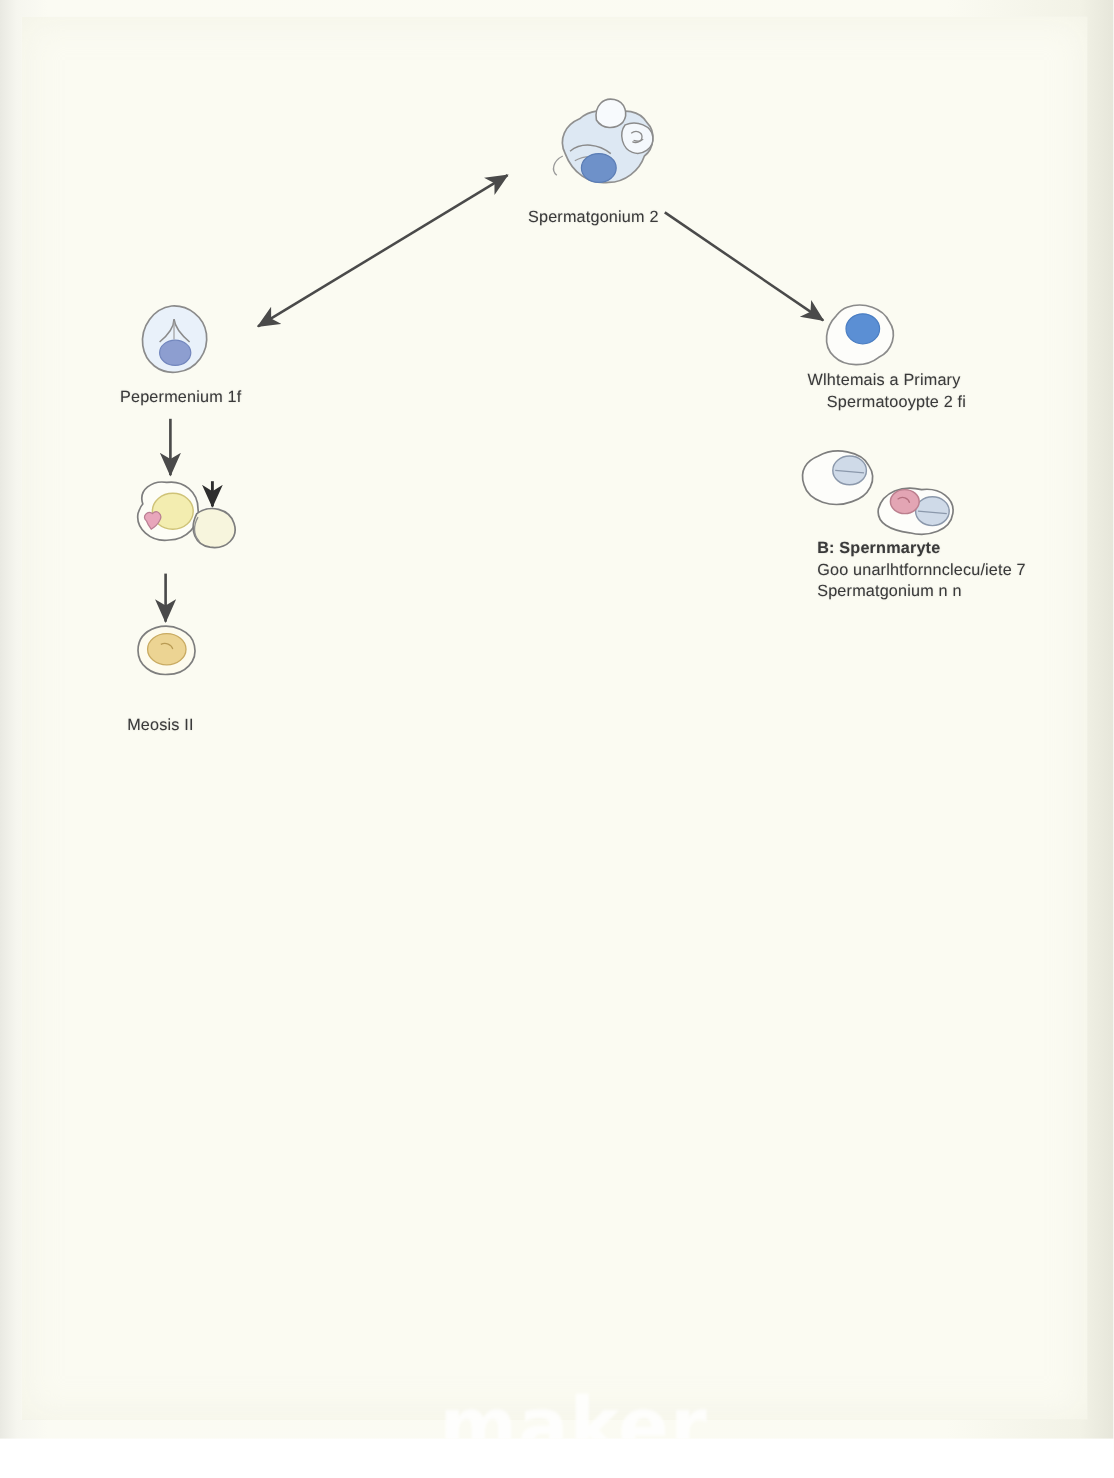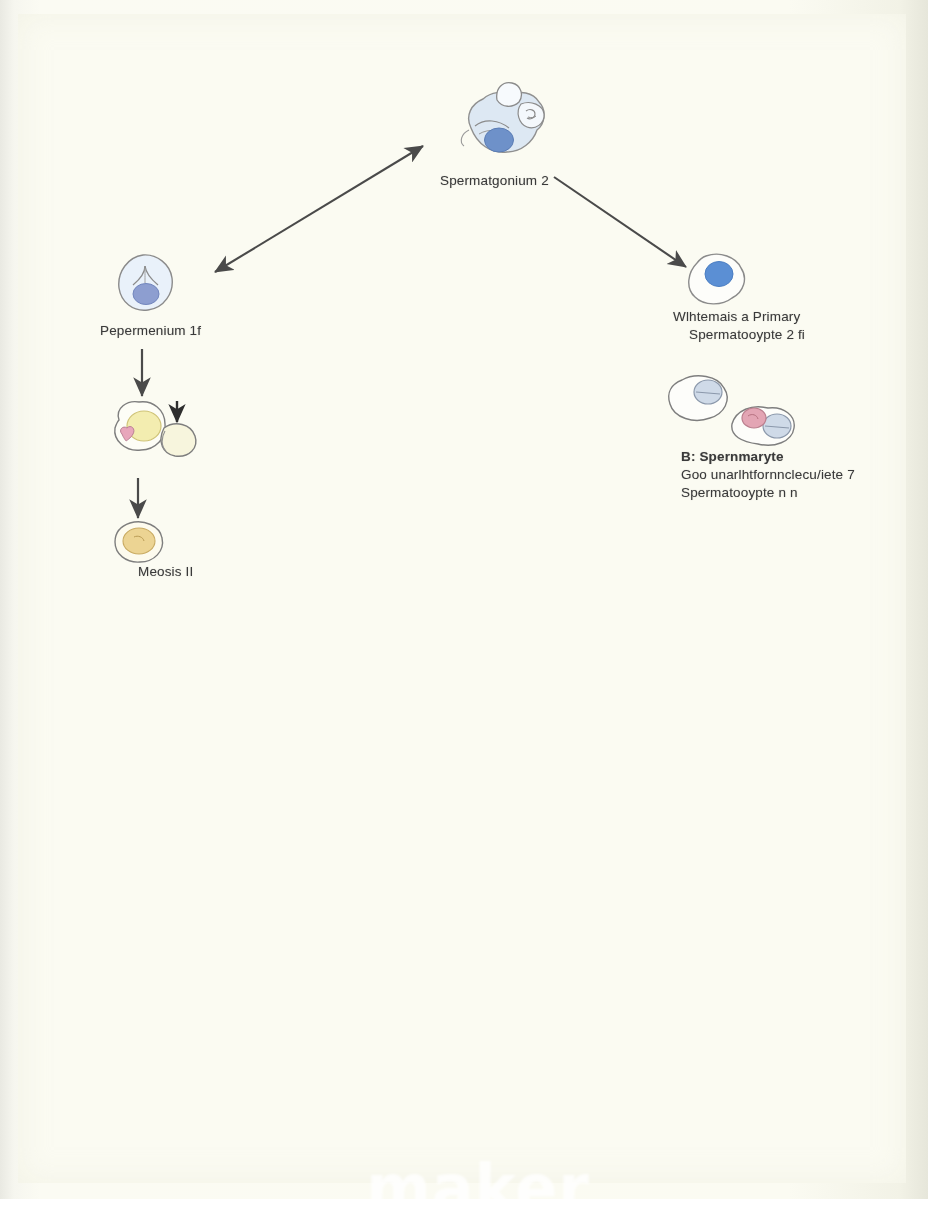--- a/index.html
+++ b/index.html
@@ -145,35 +145,35 @@
              C60,56 54,44 61,30 Z" fill="#f7f5dd" stroke="#7e7e7e" stroke-width="1.4"></path>
     <path d="M62,33 C58,40 58,48 63,53" fill="none" stroke="#8f8f8f" stroke-width="1.1"></path>
   </svg>
 
   <svg class="fig" style="left:110px; top:520px;" width="62" height="48">
     <path d="M20,3 C34,-1 50,6 52,18 C55,31 44,42 30,42
              C16,43 5,34 5,22 C5,12 11,6 20,3 Z" fill="#fdfbee" stroke="#7e7e7e" stroke-width="1.4"></path>
     <ellipse cx="29" cy="21" rx="16" ry="13" fill="#ecd493" stroke="#c9ab62" stroke-width="1.1"></ellipse>
     <path d="M24,17 c4,-2 9,0 10,4" fill="none" stroke="#b99b54" stroke-width="1"></path>
   </svg>
-  <div class="label" style="left:106px; top:563px;margin-left:32px;">Meosis II</div>
+  <div class="label" style="left:106px; top:595px;">Meosis II</div>
 
   <svg class="fig" style="left:660px; top:372px;" width="150" height="76">
 
     <path d="M22,8 C36,0 58,4 64,16 C72,28 64,42 50,46
              C34,52 14,46 10,32 C6,20 12,12 22,8 Z" fill="#fdfdfa" stroke="#7e7e7e" stroke-width="1.4"></path>
     <ellipse cx="48" cy="20" rx="14" ry="12" fill="#cfdae8" stroke="#8b98ab" stroke-width="1.2"></ellipse>
     <path d="M36,20 L60,22" fill="none" stroke="#8b98ab" stroke-width="1.1"></path>
 
     <path d="M72,52 C76,38 92,32 108,36 C124,34 136,44 134,56
              C132,70 114,76 98,72 C82,70 70,64 72,52 Z" fill="#fdfdfa" stroke="#7e7e7e" stroke-width="1.4"></path>
     <ellipse cx="117" cy="54" rx="14" ry="12" fill="#cfdae8" stroke="#8b98ab" stroke-width="1.2"></ellipse>
     <path d="M105,54 L129,56" fill="none" stroke="#8b98ab" stroke-width="1.1"></path>
 
     <ellipse cx="94" cy="46" rx="12" ry="10" fill="#e3a5b4" stroke="#bb7f8e" stroke-width="1.2"></ellipse>
     <path d="M88,44 c4,-3 9,-1 10,3" fill="none" stroke="#b5707f" stroke-width="1"></path>
   </svg>
   <div class="label" style="left:681px; top:448px;font-weight:bold;">B: Spernmaryte</div>
   <div class="label" style="left:681px; top:466px;">Goo unarlhtfornnclecu/iete 7</div>
-  <div class="label" style="left:681px; top:484px;">Spermatooypte n n</div>
+  <div class="label" style="left:681px; top:484px;">Spermatgonium n n</div>
 
   <div id="watermark">maker</div>
 </div>
 
 </body></html>

